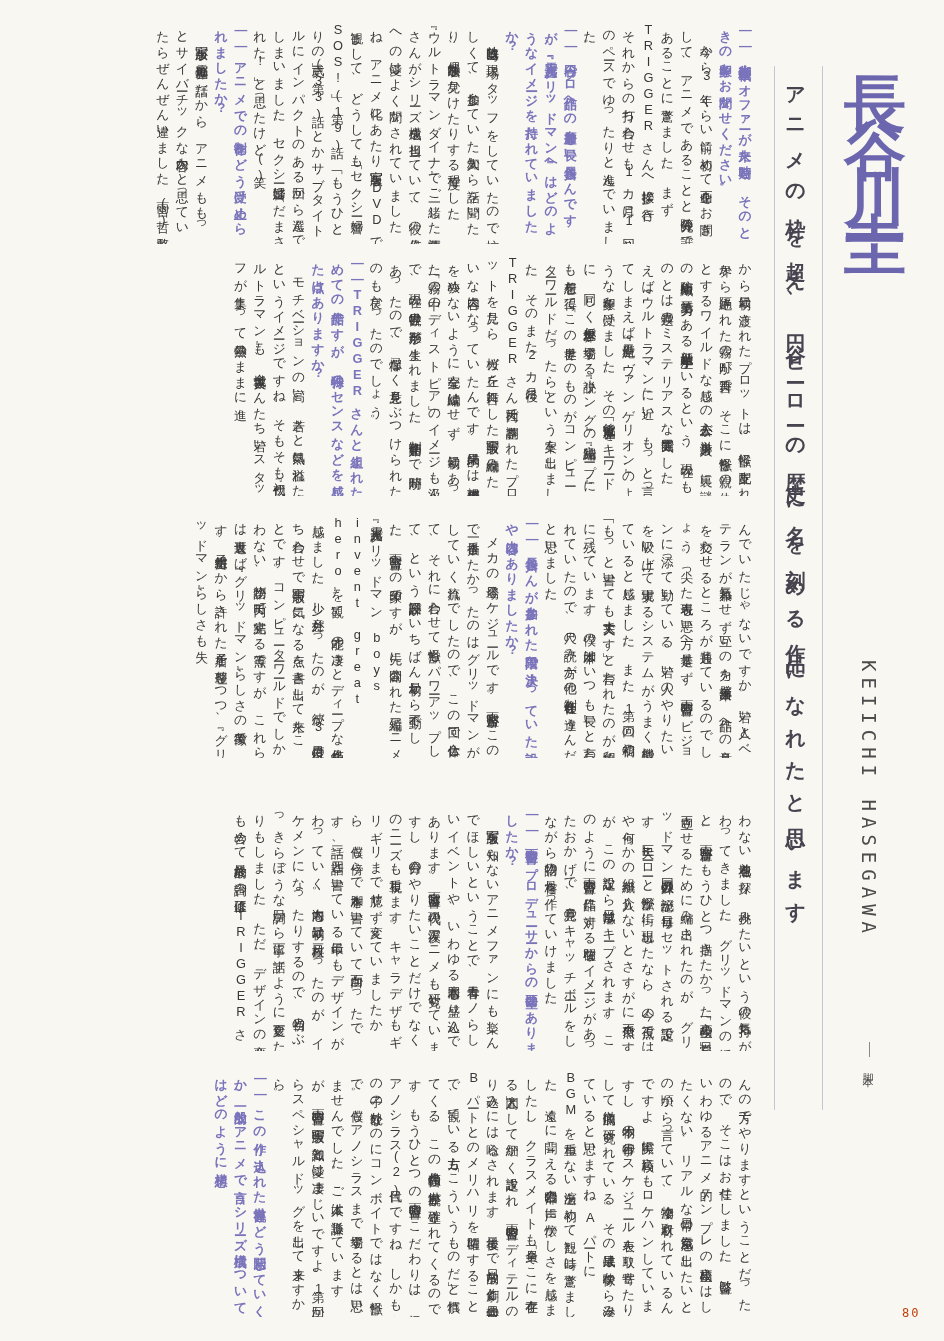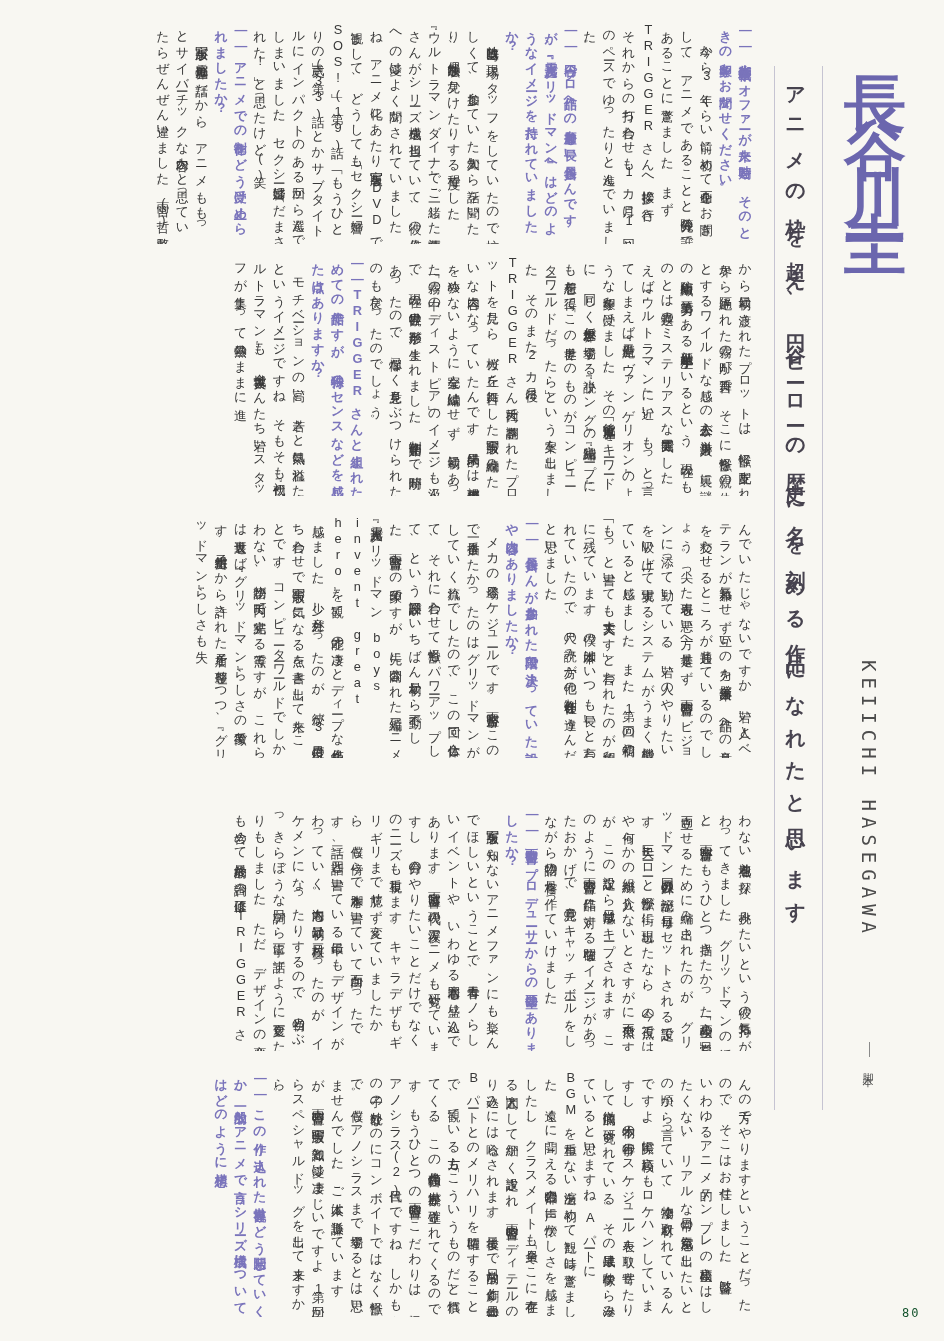--- a/index.html
+++ b/index.html
@@ -49,21 +49,21 @@
   .q{color:#7a74bb;font-weight:700;}
   .band1{top:22px;height:222px;}
   .band2{top:255px;height:241px;}
   .band3{top:515px;height:243px;}
   .band4{top:806px;height:245px;}
   .band5{top:1070px;height:247px;}
   
   .pagenum{
     position:absolute;left:902px;top:1306px;
     font-family:"DejaVu Sans Mono","Liberation Mono",monospace;
-    font-size:12px;letter-spacing:2px;color:#14532d;
+    font-size:12px;letter-spacing:2px;color:#c2410c;
   }
 </style>
 </head>
 <body>
 
 <div class="page">
 
   <h1 class="name-title">長谷川圭一</h1>
 
   <div class="rule rule-outer"></div>

